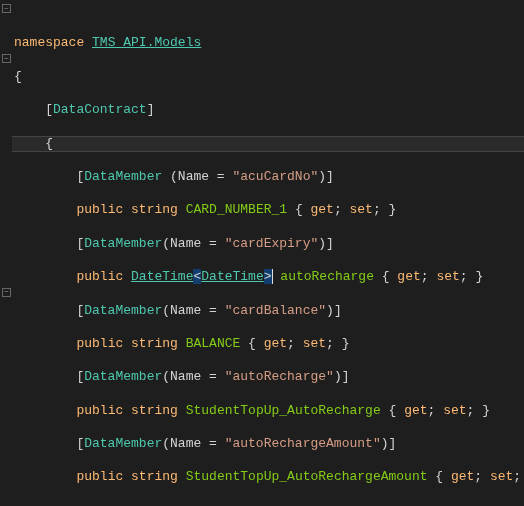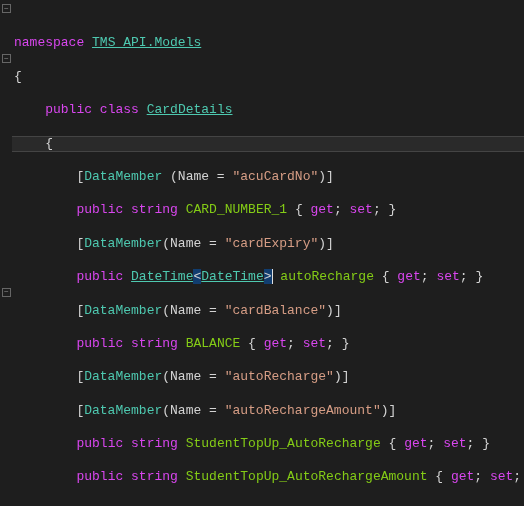--- a/index.html
+++ b/index.html
@@ -41,21 +41,21 @@
   .highlight-line {
     position: absolute;
     left: 0; right: 0;
     height: 16.7px;
     background: #2a2a2a;
     border-top: 1px solid #444;
     border-bottom: 1px solid #444;
     z-index: 0;
   }
   .code-inner { position: relative; z-index: 1; }
-  .kw { color: #d946ef; }
+  .kw { color: #fdba74; }
   .attr { color: #4ec9b0; }
   .str { color: #d69d85; }
   .punc { color: #d4d4d4; }
   .mem { color: #84cc16; }
   .hlbg { background: #113d6f; }
   .caret { border-left: 1px solid #e0e0e0; }
   .cls { color: #4ec9b0; text-decoration: underline; }
 </style>
 </head>
 <body>
@@ -65,31 +65,31 @@
 <div class="gutter">
   <div class="fold" style="top:4px;">−</div>
   <div class="fold" style="top:calc(4px + 16.7px * 3);">−</div>
   <div class="fold" style="top:calc(4px + 16.7px * 17);">−</div>
 </div>
 
 <div class="code">
 <div class="code-inner">
 <div class="line"><span class="kw">namespace</span> <span class="cls">TMS_API.Models</span></div>
 <div class="line"><span class="punc">{</span></div>
-<div class="line">    <span class="kw">public</span> <span class="kw">class</span> <span class="cls">CardDetails</span></div>
+<div class="line">    [<span class="attr">DataContract</span>]</div>
 <div class="line">    <span class="punc">{</span></div>
 <div class="line">        [<span class="attr">DataMember</span> (<span>Name = </span><span class="str">"acuCardNo"</span>)]</div>
 <div class="line">        <span class="kw">public</span> <span class="kw">string</span> <span class="mem">CARD_NUMBER_1</span> { <span class="kw">get</span>; <span class="kw">set</span>; }</div>
 <div class="line">        [<span class="attr">DataMember</span>(<span>Name = </span><span class="str">"cardExpiry"</span>)]</div>
 <div class="line">        <span class="kw">public</span> <span class="cls">DateTime</span><span class="hlbg">&lt;</span><span class="cls">DateTime</span><span class="hlbg">&gt;</span><span class="caret"></span> <span class="mem">autoRecharge</span> { <span class="kw">get</span>; <span class="kw">set</span>; }</div>
 <div class="line">        [<span class="attr">DataMember</span>(<span>Name = </span><span class="str">"cardBalance"</span>)]</div>
 <div class="line">        <span class="kw">public</span> <span class="kw">string</span> <span class="mem">BALANCE</span> { <span class="kw">get</span>; <span class="kw">set</span>; }</div>
 <div class="line">        [<span class="attr">DataMember</span>(<span>Name = </span><span class="str">"autoRecharge"</span>)]</div>
+<div class="line">        <span class="kw">public</span> <span class="kw">string</span> <span class="mem">StudentTopUp_AutoRecharge</span> { <span class="kw">get</span>; <span class="kw">set</span>; }</div>
 <div class="line">        [<span class="attr">DataMember</span>(<span>Name = </span><span class="str">"autoRechargeAmount"</span>)]</div>
-<div class="line">        <span class="kw">public</span> <span class="kw">string</span> <span class="mem">StudentTopUp_AutoRecharge</span> { <span class="kw">get</span>; <span class="kw">set</span>; }</div>
 <div class="line">        <span class="kw">public</span> <span class="kw">string</span> <span class="mem">StudentTopUp_AutoRechargeAmount</span> { <span class="kw">get</span>; <span class="kw">set</span>; }</div>
 
 
 
 
 
 
 
 
 

